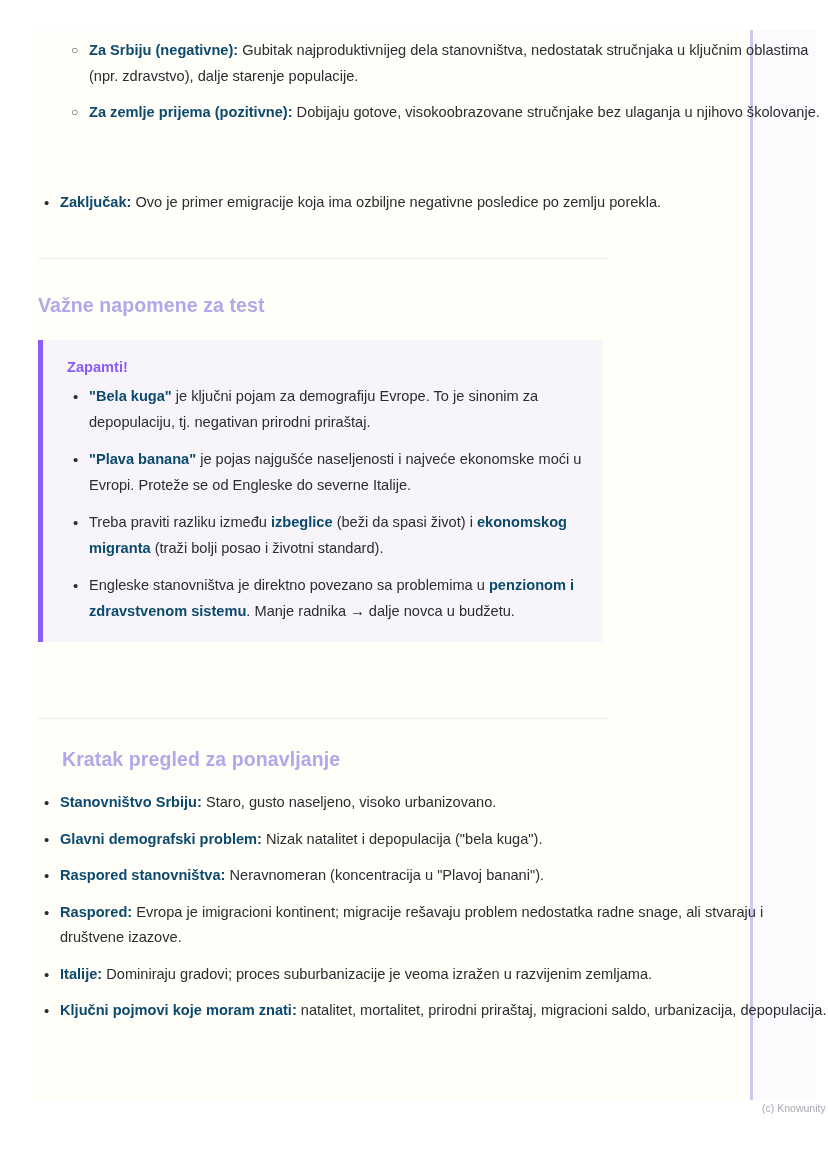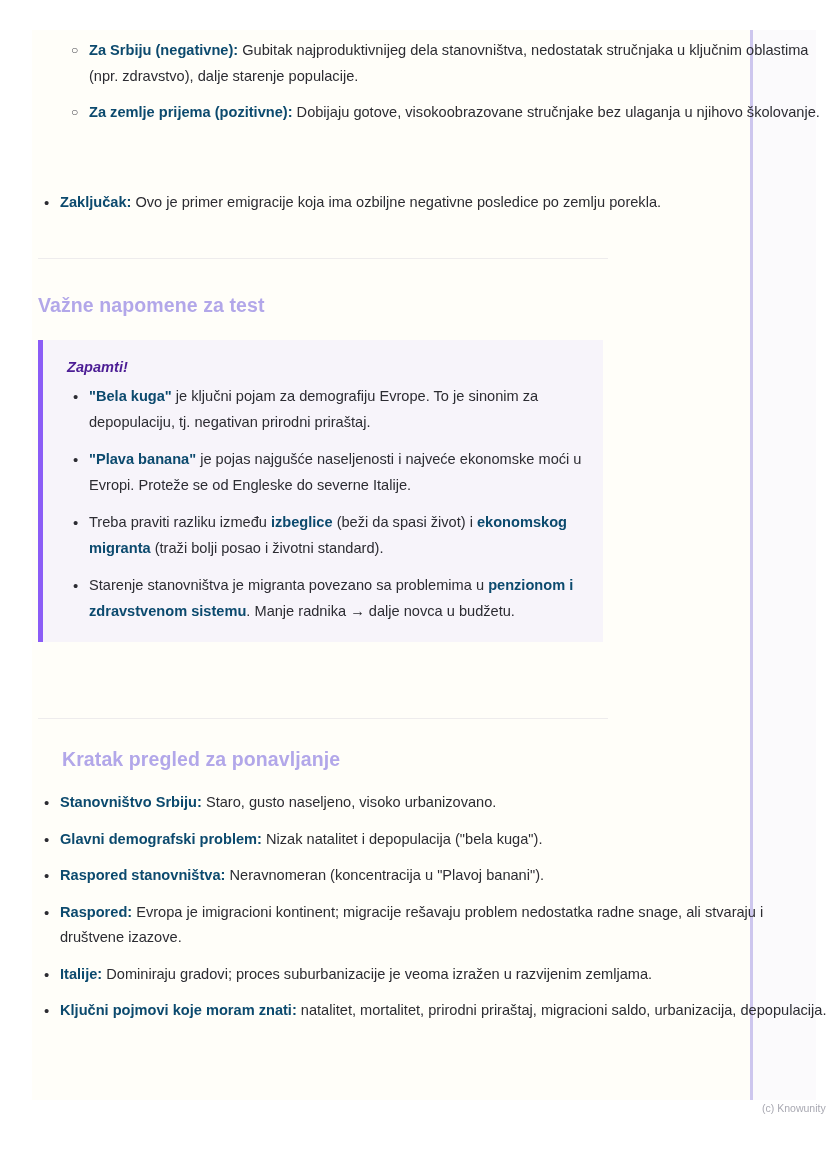--- a/index.html
+++ b/index.html
@@ -97,24 +97,23 @@
     position: relative;
     background: #f7f4fa;
     border-left: 5px solid #8b5cf6;
     width: 565px;
     box-sizing: border-box;
     padding: 16px 20px 18px 24px;
   }
   .callout-title {
     font-size: 14.6px;
     font-weight: bold;
-    color: #4c1d95;
+    color: #8b5cf6;
     margin: 0 0 6px 0;
     line-height: 22px;
-    font-style: italic;
   }
   .callout .li {
     font-size: 14.6px;
     line-height: 25.5px;
     margin: 0 0 12px 0;
   }
   .callout .li:last-child { margin-bottom: 0; }
 
   .footer {
     position: absolute;
@@ -157,21 +156,21 @@
   <h2 class="section-heading">Važne napomene za test</h2>
 </div>
 
 <div class="blk" style="top:340px;">
   <div class="callout">
     <div class="callout-title">Zapamti!</div>
     <ul class="lvl1-list" id="callout-list">
         <li class="li li-l1"><span class="marker">•</span><span class="bold">"Bela kuga"</span><span> je ključni pojam za demografiju Evrope. To je sinonim za depopulaciju, tj. negativan prirodni priraštaj.</span></li>
         <li class="li li-l1"><span class="marker">•</span><span class="bold">"Plava banana"</span><span> je pojas najgušće naseljenosti i najveće ekonomske moći u Evropi. Proteže se od Engleske do severne Italije.</span></li>
         <li class="li li-l1"><span class="marker">•</span><span>Treba praviti razliku između </span><span class="bold">izbeglice</span><span> (beži da spasi život) i </span><span class="bold">ekonomskog migranta</span><span> (traži bolji posao i životni standard).</span></li>
-        <li class="li li-l1"><span class="marker">•</span><span>Starenje stanovništva je migranta povezano sa problemima u </span><span class="bold">penzionom i zdravstvenom sistemu</span><span>. Manje radnika → dalje novca u budžetu.</span></li>
+        <li class="li li-l1"><span class="marker">•</span><span>Engleske stanovništva je direktno povezano sa problemima u </span><span class="bold">penzionom i zdravstvenom sistemu</span><span>. Manje radnika → dalje novca u budžetu.</span></li>
       </ul>
   </div>
 </div>
 
 <div class="blk divider" style="top:718px;"></div>
 
 <div class="blk" style="top:748px;margin-left:24px;">
   <h2 class="section-heading">Kratak pregled za ponavljanje</h2>
 </div>
 

